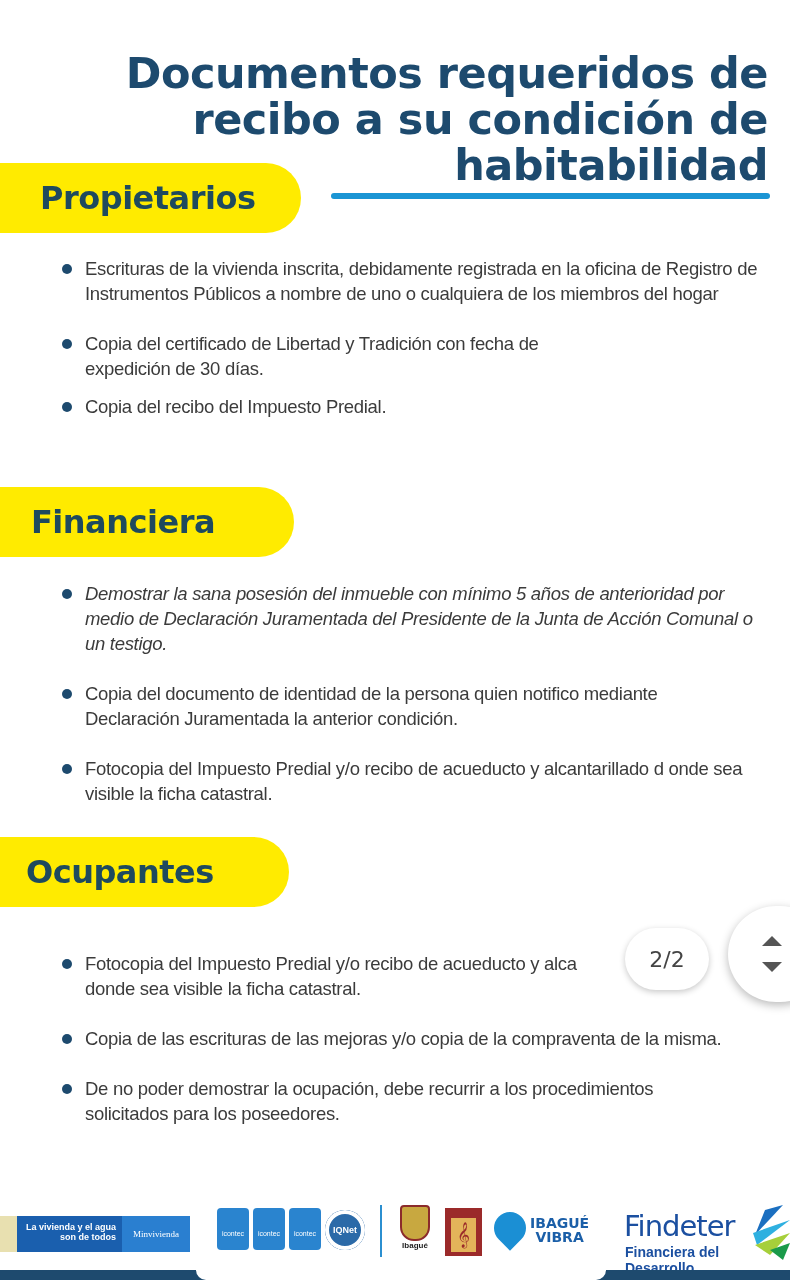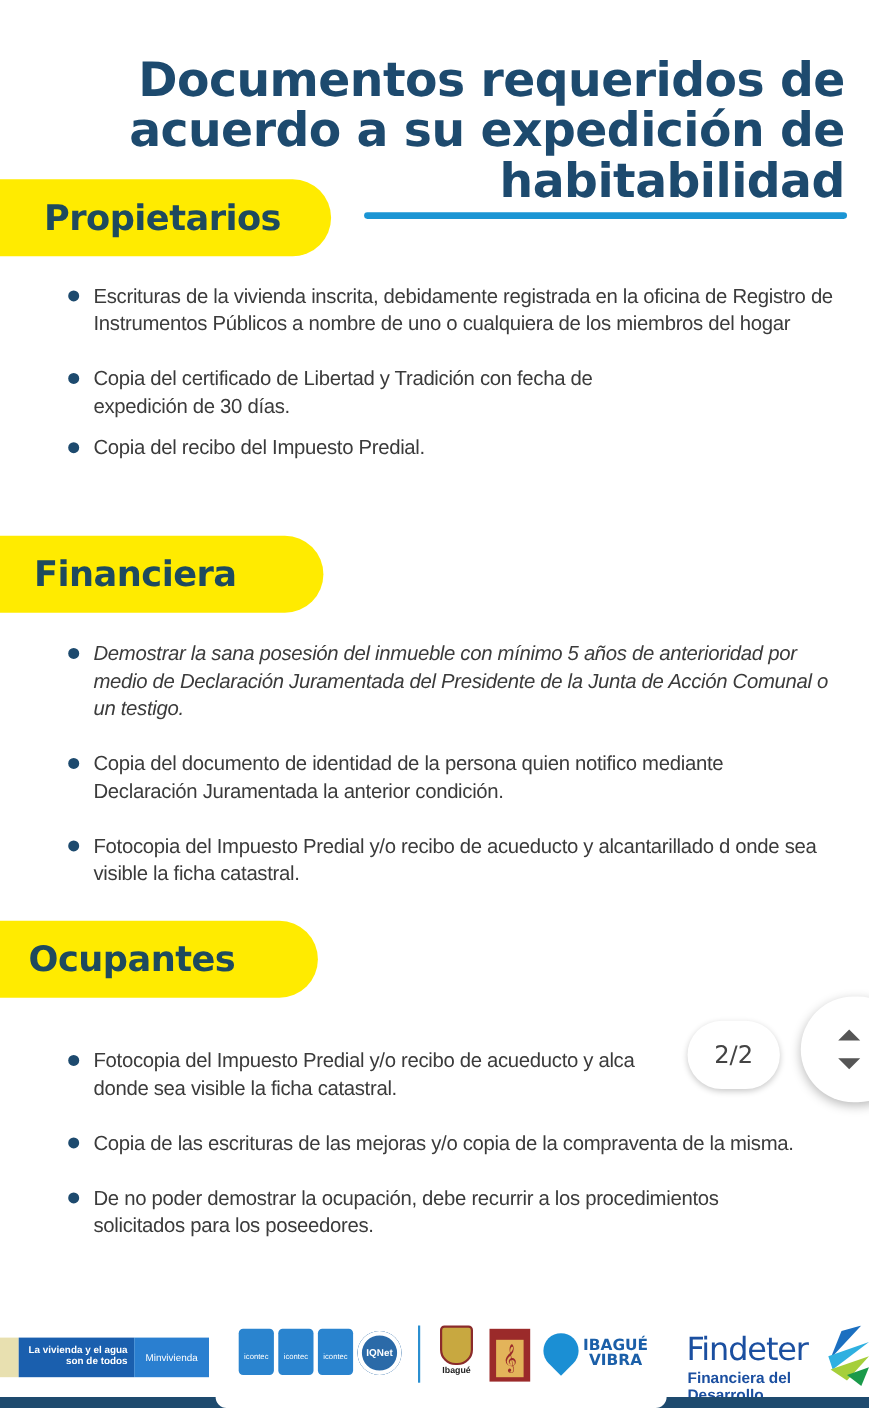--- a/index.html
+++ b/index.html
@@ -60,21 +60,21 @@
   }
   .footer-tab {
     position: absolute; left: 196px; top: 1262px; width: 410px; height: 18px;
     background: #ffffff; border-radius: 0 0 10px 10px;
   }
   .logo-minvivienda {
     position: absolute; left: 0; top: 1216px; width: 190px; height: 36px; display: flex; text-align: right;
   }
   .mv-shield { width: 17px; height: 36px; background: #e8e0b0; }
   .mv-main { width: 105px; background: #1a5fae; color: #fff; font-size: 9px; font-weight: bold; padding: 6px 6px; line-height: 10px; box-sizing: border-box; }
-  .mv-side { flex: 1; background: #2a7fd0; color: #fff; font-size: 9px; display: flex; align-items: center; justify-content: center; }
+  .mv-side { flex: 1; background: #2a7fd0; color: #fff; font-size: 9px; display: flex; align-items: center; justify-content: center; font-family: Liberation Serif, serif; }
   .icontec {
     position: absolute; top: 1208px; width: 32px; height: 42px; background: #2a84cf; border-radius: 4px;
     color: #fff; font-size: 7px; text-align: center; box-sizing: border-box; padding-top: 22px;
   }
   .inet {
     position: absolute; left: 325px; top: 1210px; width: 40px; height: 40px; border-radius: 50%;
     background: #2b6aa8; color: #fff; font-size: 9px; font-weight: bold; display: flex; align-items: center; justify-content: center;
     box-shadow: inset 0 0 0 4px #fff, inset 0 0 0 6px #2b6aa8;
   }
   .divider { position: absolute; left: 380px; top: 1205px; width: 2px; height: 52px; background: #2b8fd0; }
@@ -88,21 +88,21 @@
   .vibra-text { position: absolute; left: 530px; top: 1216px; color: #1b5fa8; font-family: "DejaVu Sans", sans-serif; font-weight: bold; font-size: 14px; line-height: 14px; text-align: center; }
   .findeter { position: absolute; left: 624px; top: 1209px; color: #1b4fa0; font-family: "DejaVu Sans", sans-serif; font-size: 29px; letter-spacing: -1px; }
   .findeter-sub { position: absolute; left: 625px; top: 1244px; color: #1b4fa0; font-size: 14px; font-weight: bold; }
   .findeter-mark { position: absolute; left: 745px; top: 1205px; width: 45px; height: 55px; }
 </style>
 </head>
 <body>
 
 <div class="title">
   <span class="title-line">Documentos requeridos de</span>
-  <span class="title-line">acuerdo a su expedición de</span>
+  <span class="title-line">recibo a su condición de</span>
   <span class="title-line">habitabilidad</span>
 </div>
 <div class="title-rule"></div>
 
 <div class="section-pill" style="top:163px; width:301px; padding-left:40px; box-sizing:border-box;">
   <span>Propietarios</span>
 </div>
 <ul class="list" style="top:256px;">
   <li class="item" style="margin-bottom:25px;">
     <span class="bullet"></span>

